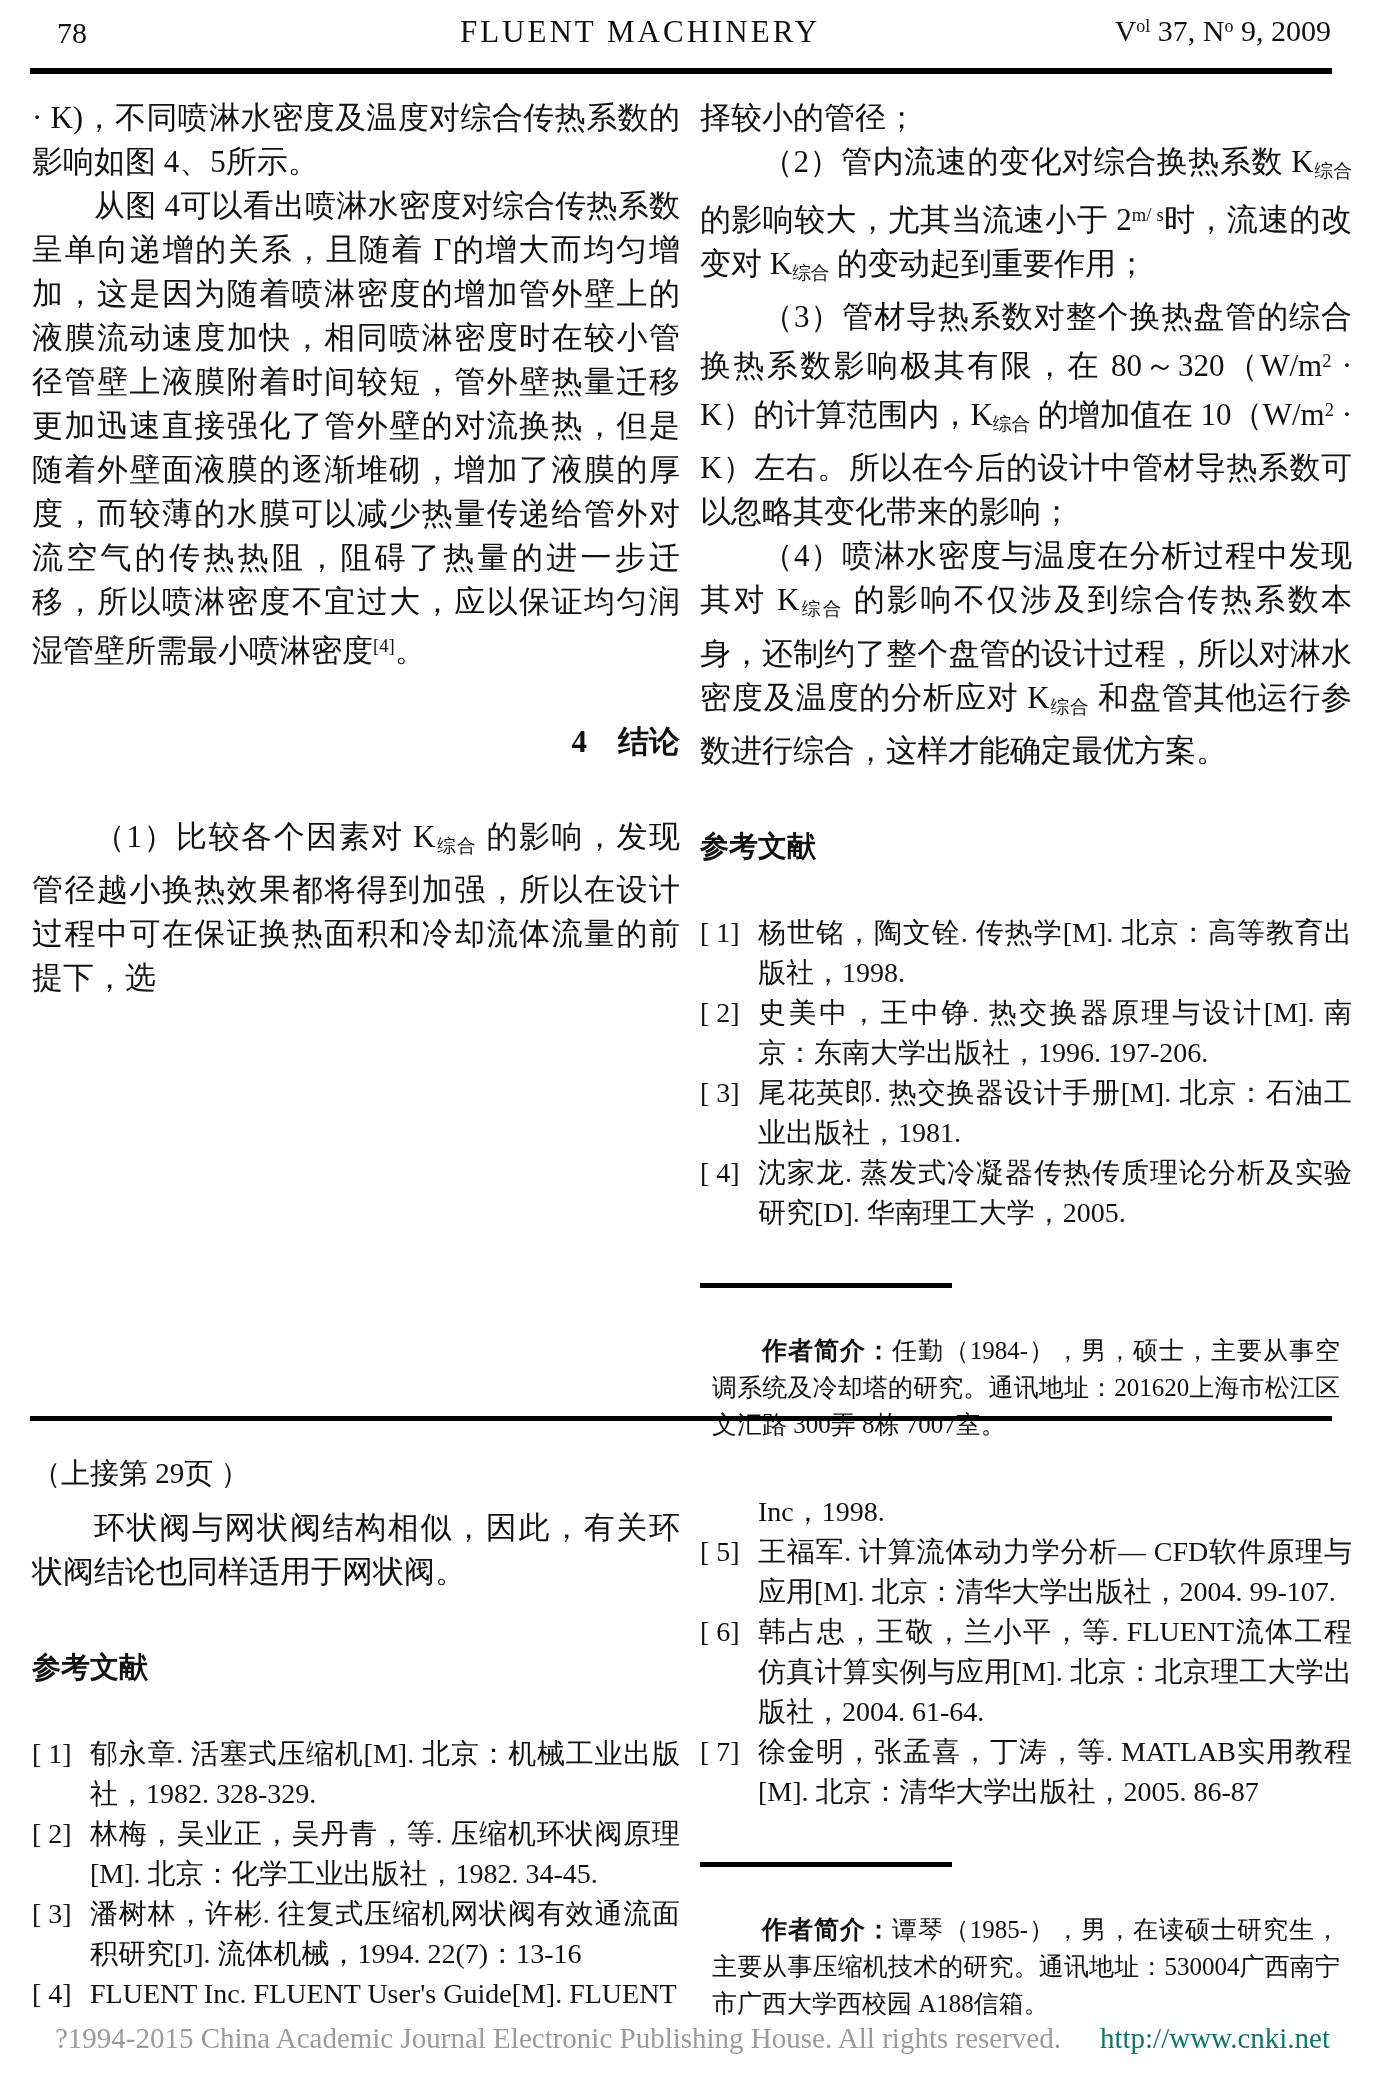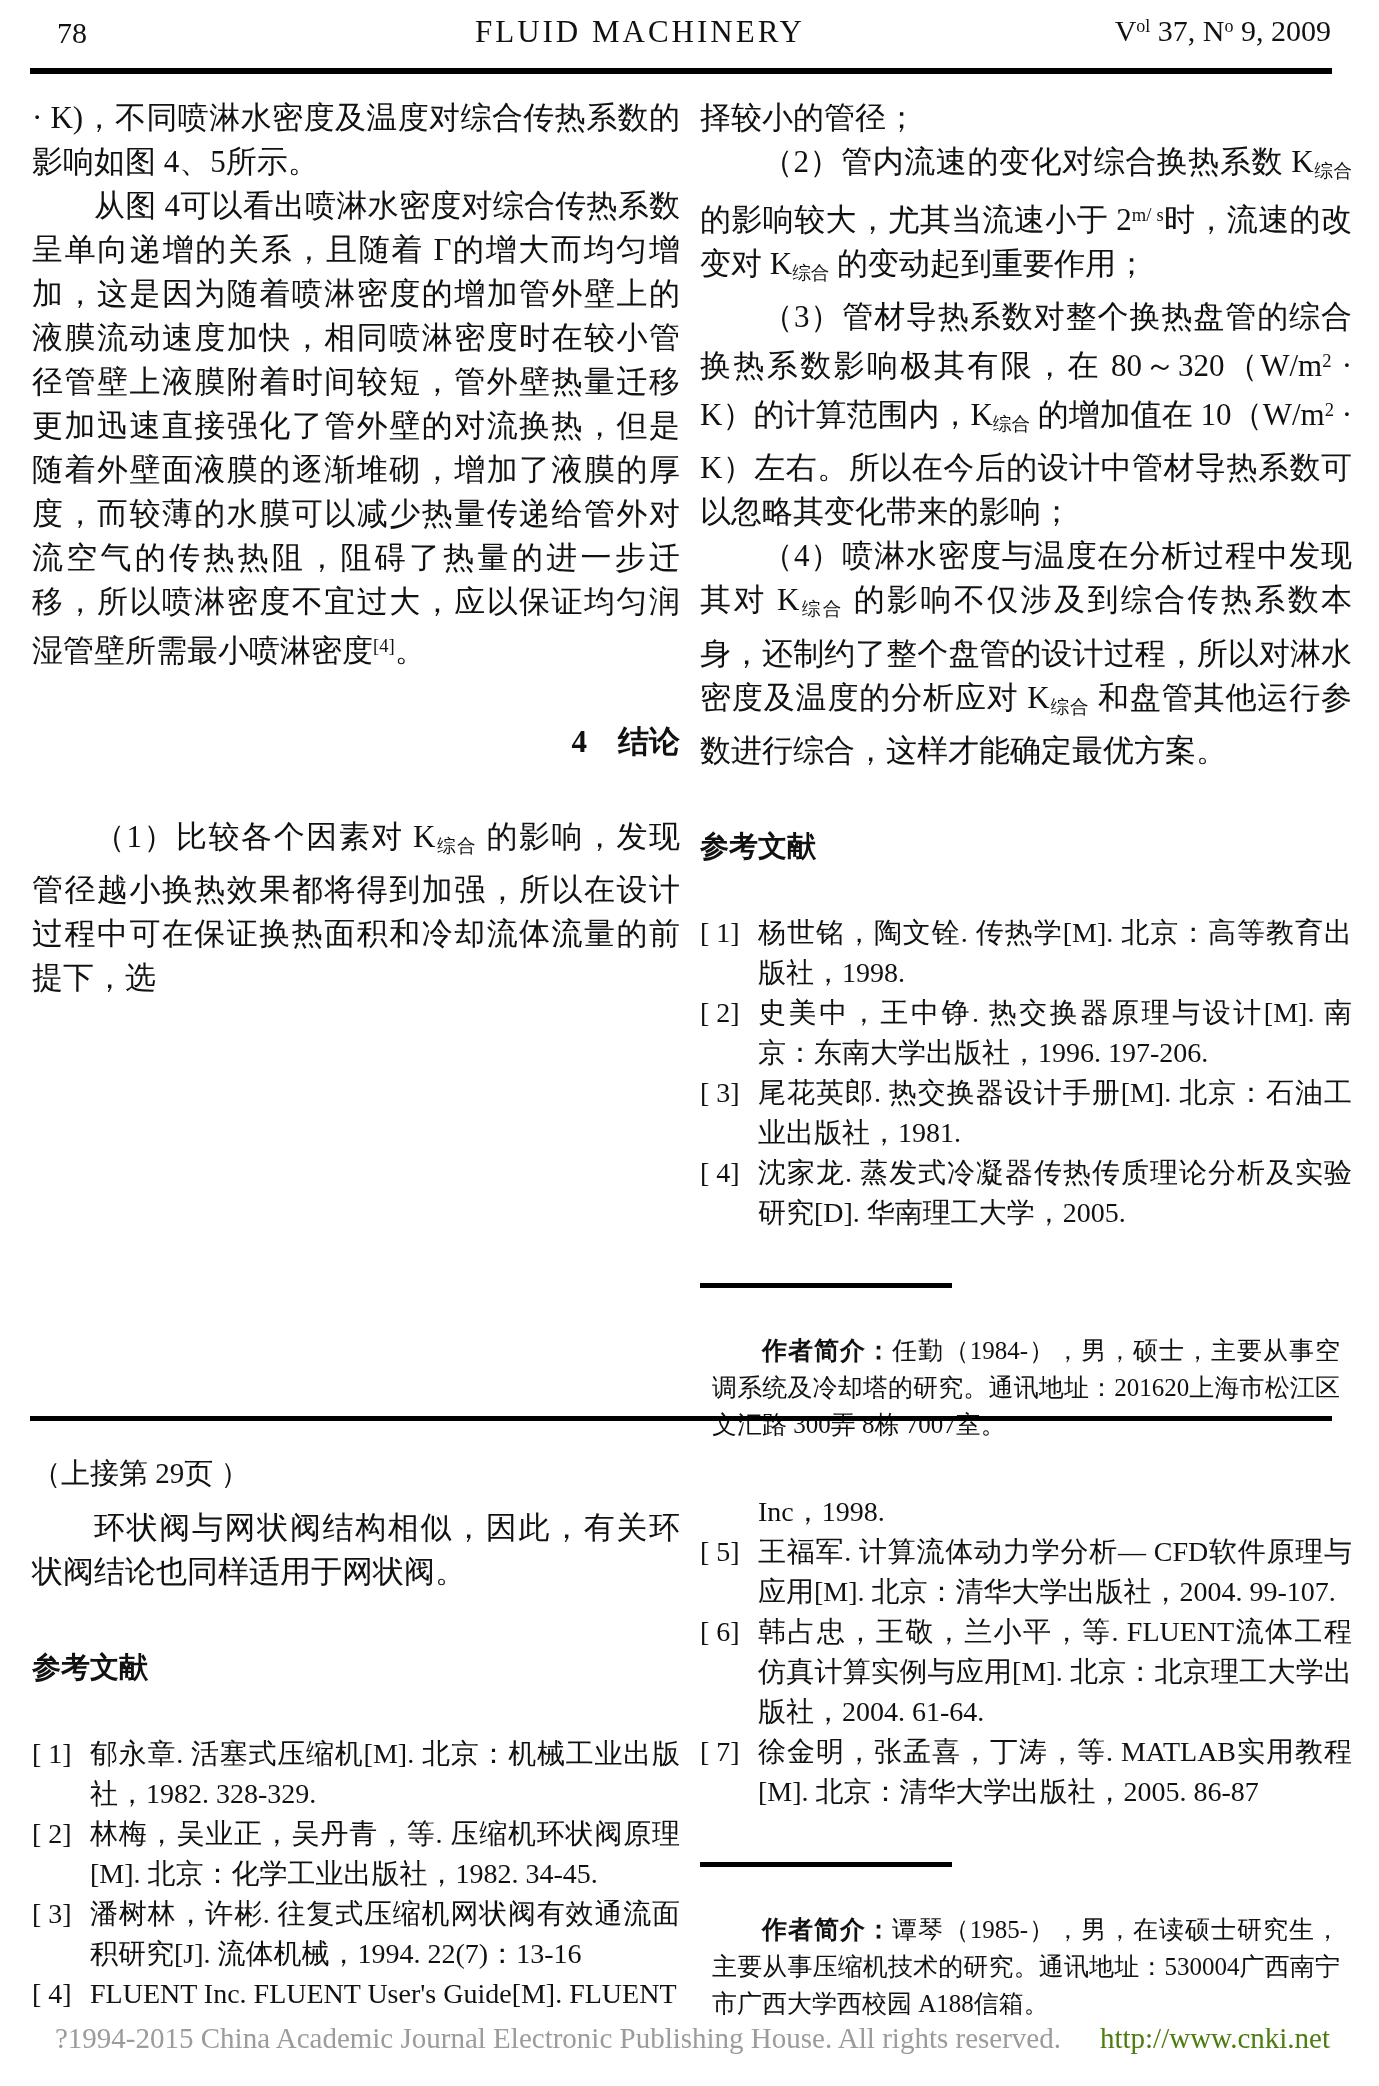--- a/index.html
+++ b/index.html
@@ -40,34 +40,34 @@
   .bio { font-size:25px; line-height:37px; margin:12px; text-indent:2em; text-align:justify; }
 
   .divider { position:absolute; left:30px; top:1416px; width:1302px; height:5px; background:#000; }
   .cont-note { font-size:29px; line-height:42px; margin:0 0 12px 0; text-indent:0; text-align:left; }
 
   .footer {
     position:absolute; left:55px; right:49px; top:2022px;
     display:flex; align-items:center;
     color:#9b9b9b; font-size:29px;
   }
-  .footer .url { margin-left:auto; color:#4d7c0f; }
+  .footer .url { margin-left:auto; color:#0f766e; }
 
   
   .seg-sub { font-size:0.60em; vertical-align:-0.28em; }
   .seg-sup { font-size:0.60em; vertical-align:0.48em; }
   .seg-bold { font-weight:bold; }
 </style>
 </head>
 <body>
 
 <div class="sheet">
 
   <div class="pageno">78</div>
-  <div class="journal">FLUID MACHINERY</div>
+  <div class="journal">FLUENT MACHINERY</div>
   <div class="volinfo"><span>V</span><span class="seg-sup">ol</span><span> 37, N</span><span class="seg-sup">o</span><span> 9, 2009</span></div>
   <div class="header-rule"></div>
 
   <div class="col col-tl">
     <p class="body noindent"><span>· K)，不同喷淋水密度及温度对综合传热系数的影响如图 4、5所示。</span></p>
     <p class="body"><span>从图 4可以看出喷淋水密度对综合传热系数呈单向递增的关系，且随着 Γ的增大而均匀增加，这是因为随着喷淋密度的增加管外壁上的液膜流动速度加快，相同喷淋密度时在较小管径管壁上液膜附着时间较短，管外壁热量迁移更加迅速直接强化了管外壁的对流换热，但是随着外壁面液膜的逐渐堆砌，增加了液膜的厚度，而较薄的水膜可以减少热量传递给管外对流空气的传热热阻，阻碍了热量的进一步迁移，所以喷淋密度不宜过大，应以保证均匀润湿管壁所需最小喷淋密度</span><span class="seg-sup">[4]</span><span>。</span></p>
     <p class="h-conclusion">4　结论</p>
     <p class="body"><span>（1）比较各个因素对 K</span><span class="seg-sub">综合</span><span> 的影响，发现管径越小换热效果都将得到加强，所以在设计过程中可在保证换热面积和冷却流体流量的前提下，选</span></p>
   </div>
 

